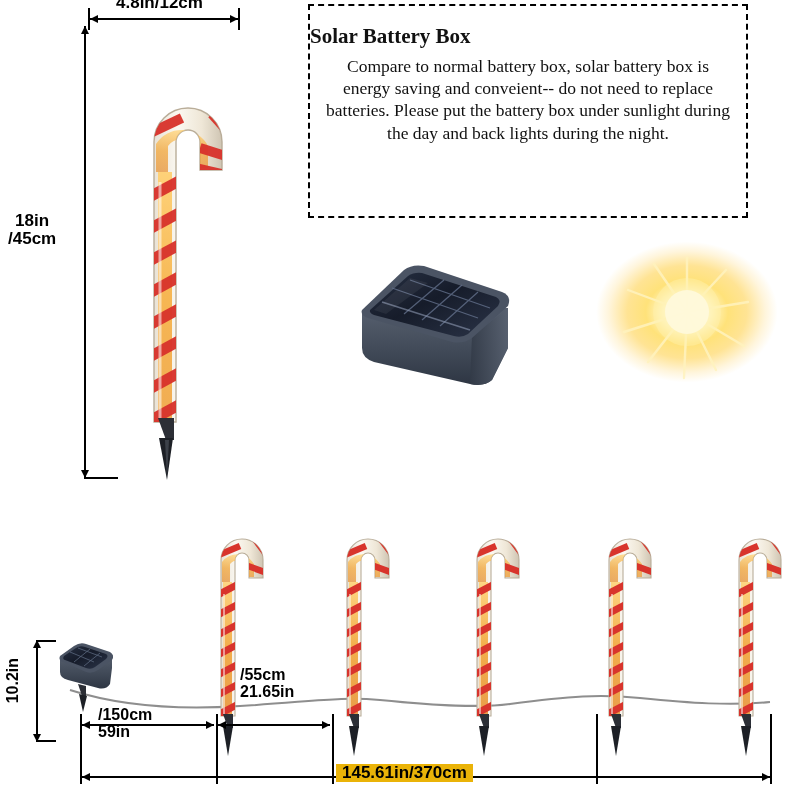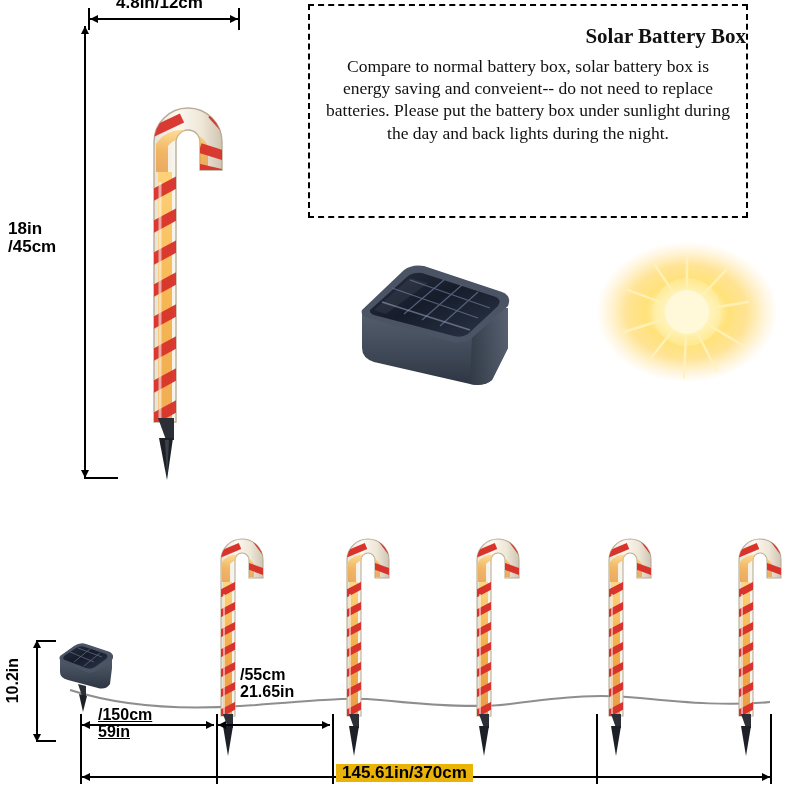--- a/index.html
+++ b/index.html
@@ -32,21 +32,21 @@
     position: absolute;
     left: 308px;
     top: 4px;
     width: 440px;
     height: 214px;
     border: 2px dashed #000;
     box-sizing: border-box;
     background: #fff;
   }
   #info-title {
-    text-align: right;
+    text-align: left;
     font-size: 21px;
     font-weight: bold;
     margin-top: 18px;
     font-family: "Liberation Serif", serif;
     color: #111;
   }
   #info-body {
     text-align: center;
     font-size: 17.5px;
     line-height: 1.27;
@@ -116,21 +116,21 @@
 
   <div class="hline" style="left:90px; top:18px; width:148px;"></div>
   <div class="arrowL" style="left:90px; top:15px;"></div>
   <div class="arrowR" style="left:230px; top:15px;"></div>
   <div class="dim-label" style="left:116px; top:-6px; font-size:17px;">4.8in/12cm</div>
 
   <div class="vline" style="left:84px; top:26px; height:452px;"></div>
   <div class="arrowU" style="left:81px; top:26px;"></div>
   <div class="arrowD" style="left:81px; top:470px;"></div>
   <div class="hline" style="left:84px; top:477px; width:34px;"></div>
-  <div class="dim-label" style="left:8px; top:220px; font-size:17px; text-align:left;">18in
+  <div class="dim-label" style="left:8px; top:212px; font-size:17px; text-align:center;">18in
 /45cm</div>
 
   <svg class="cane" style="left:96px; top:22px;" width="160" height="460" viewBox="0 0 160 460">
     <defs>
       <linearGradient id="caneBody" x1="0" y1="0" x2="1" y2="0">
         <stop offset="0%" stop-color="#e8e2d6"></stop>
         <stop offset="35%" stop-color="#fbf8f1"></stop>
         <stop offset="70%" stop-color="#efe7d7"></stop>
         <stop offset="100%" stop-color="#cfc5b3"></stop>
       </linearGradient>
@@ -447,21 +447,21 @@
 
   <div class="vline" style="left:80px;  top:714px; height:70px;"></div>
   <div class="vline" style="left:216px; top:714px; height:70px;"></div>
   <div class="vline" style="left:332px; top:714px; height:70px;"></div>
   <div class="vline" style="left:596px; top:714px; height:70px;"></div>
   <div class="vline" style="left:770px; top:714px; height:70px;"></div>
 
   <div class="hline" style="left:82px; top:724px; width:132px;"></div>
   <div class="arrowL" style="left:82px; top:721px;"></div>
   <div class="arrowR" style="left:206px; top:721px;"></div>
-  <div class="dim-label" style="left:98px; top:706px; font-size:16px;text-decoration:underline;">/150cm
+  <div class="dim-label" style="left:98px; top:706px; font-size:16px;">/150cm
 59in</div>
 
   <div class="hline" style="left:218px; top:724px; width:112px;"></div>
   <div class="arrowL" style="left:218px; top:721px;"></div>
   <div class="arrowR" style="left:322px; top:721px;"></div>
   <div class="dim-label" style="left:240px; top:666px; font-size:16px;">/55cm
 21.65in</div>
 
   <div class="hline" style="left:82px; top:776px; width:688px;"></div>
   <div class="arrowL" style="left:82px; top:773px;"></div>

